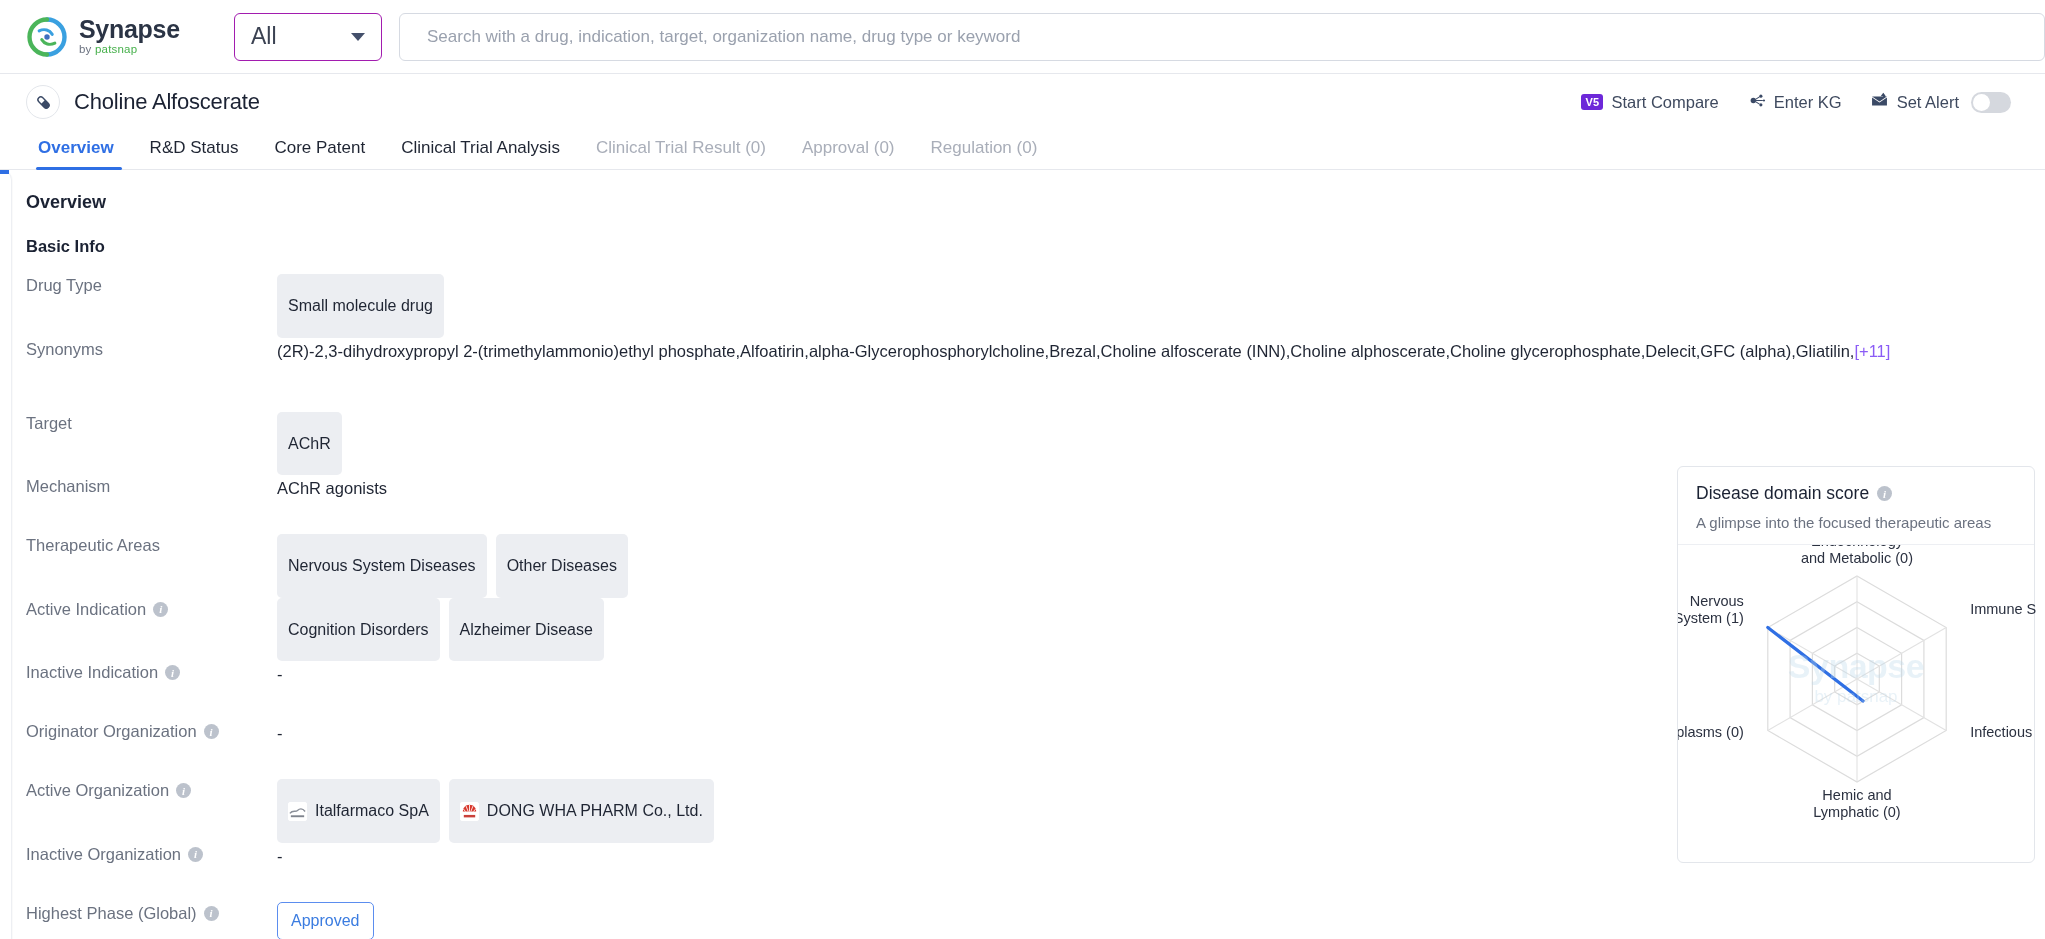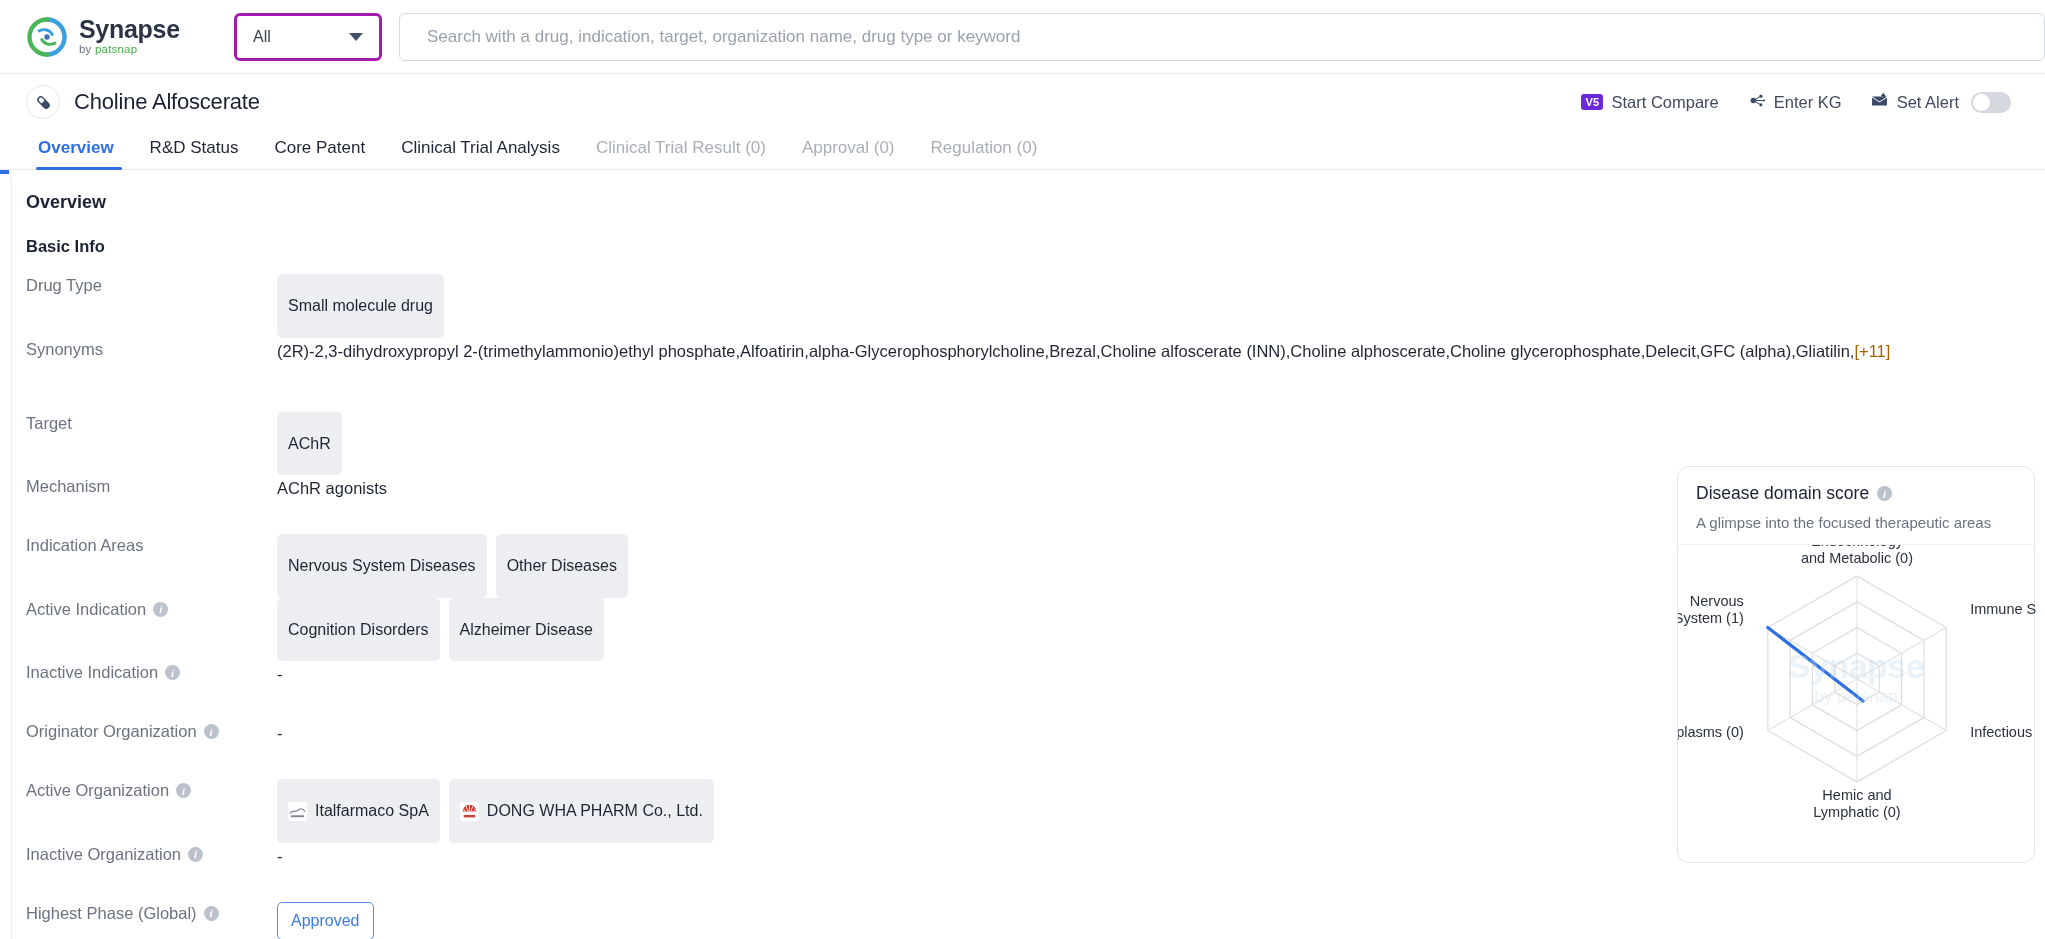--- a/index.html
+++ b/index.html
@@ -30,25 +30,25 @@
   }
   .logo-sub {
     font-size: 11.5px; color: #46b04b; display:block; margin-top: 2px;
     letter-spacing: .2px;
   }
   .logo-sub .by { color: #6b7280; }
 
   .scope-select {
     margin-left: 18px;
     width: 148px; height: 48px;
-    border: 3px solid #a21caf; border-radius: 6px;
+    border: 1px solid #a21caf; border-radius: 6px;
     background: #fff;
     display: flex; align-items: center; justify-content: space-between;
     padding: 0 16px;
-    font-size: 16px; color: #3b4252;
+    font-size: 23px; color: #3b4252;
     cursor: pointer;
   }
   .caret {
     width: 0; height: 0;
     border-left: 7px solid transparent;
     border-right: 7px solid transparent;
     border-top: 8px solid #44506b;
   }
   .search-box {
     margin-left: 17px;
@@ -165,33 +165,33 @@
     padding: 19px 11px; font-size: 16px; color: #1f2533;
     display: inline-flex; align-items: center; gap: 8px;
     white-space: nowrap;
   }
   .chip-logo {
     width: 19px; height: 19px; border-radius: 3px; background: #fff;
     display: inline-flex; align-items: center; justify-content: center;
     overflow: hidden; flex: 0 0 19px;
   }
   .syn-text { max-width: 1360px; color: #1f2533; }
-  .link { color: #a16207; cursor: pointer; }
+  .link { color: #8b5cf6; cursor: pointer; }
   .btn-outline {
     display: inline-block;
     border: 1px solid #5b8def; color: #3b7ce0; background: #fff;
     border-radius: 5px; padding: 5px 13px; font-size: 16px; cursor: pointer;
   }
 
   
   .domain-card {
     position: absolute;
     left: 1677px; top: 296px;
     width: 358px; height: 397px;
-    border: 1px solid #e3e6eb; border-radius: 12px;
+    border: 1px solid #e3e6eb; border-radius: 6px;
     background: #fff;
   }
   .domain-head { padding: 16px 18px 13px 18px; border-bottom: 1px solid #edeff3; }
   .domain-title {
     font-size: 17.5px; color: #1b2233;
     display: flex; align-items: center; gap: 8px;
   }
   .domain-sub { font-size: 15px; color: #6b7280; margin-top: 10px; }
   .radar-wrap { position: relative; width: 100%; height: 300px; }
   .radar-wrap svg { display: block; }
@@ -330,21 +330,21 @@
 
       <div class="row">
         <div class="row-label">
           <span>Mechanism</span>
         </div>
         <div class="row-value">AChR agonists</div>
       </div>
 
       <div class="row">
         <div class="row-label">
-          <span>Indication Areas</span>
+          <span>Therapeutic Areas</span>
         </div>
         <div class="row-value">
           <div class="chips">
             <span class="chip">Nervous System Diseases</span>
             <span class="chip">Other Diseases</span>
           </div>
         </div>
       </div>
 
       <div class="row">

